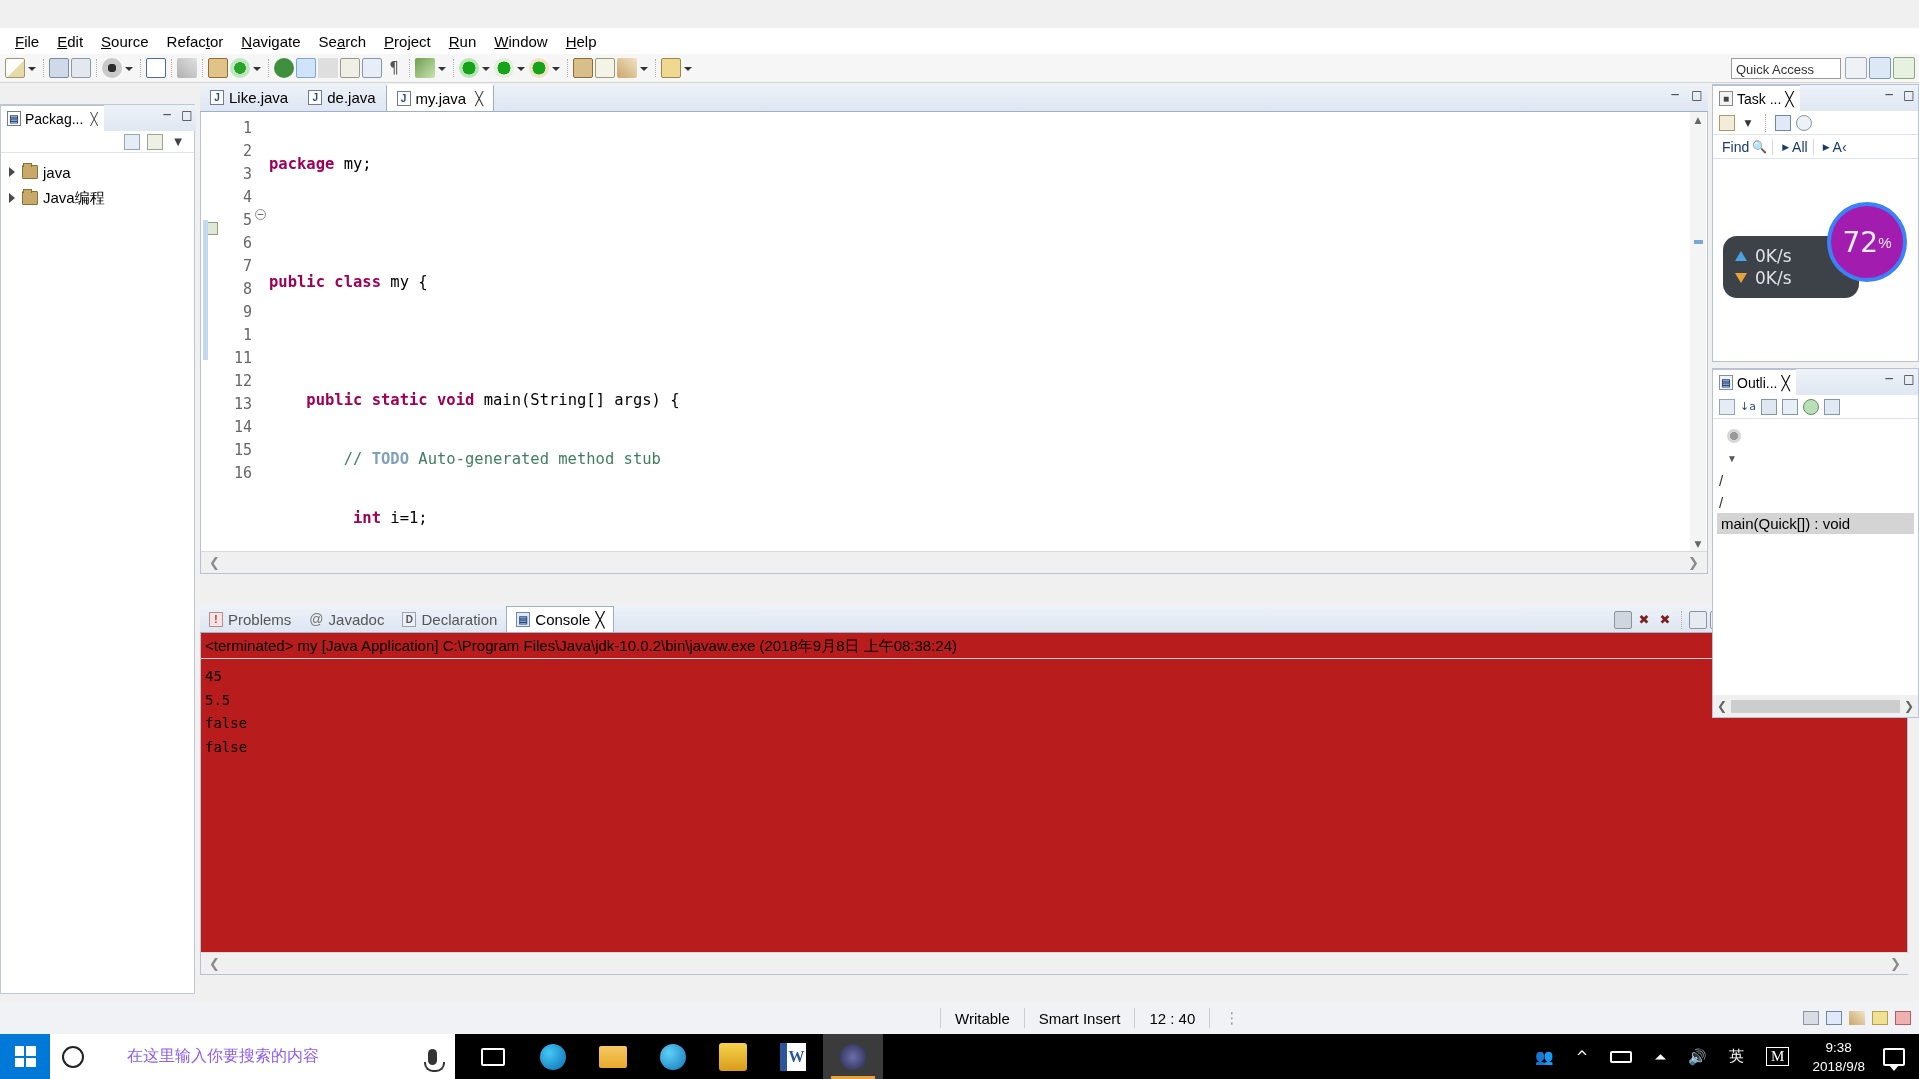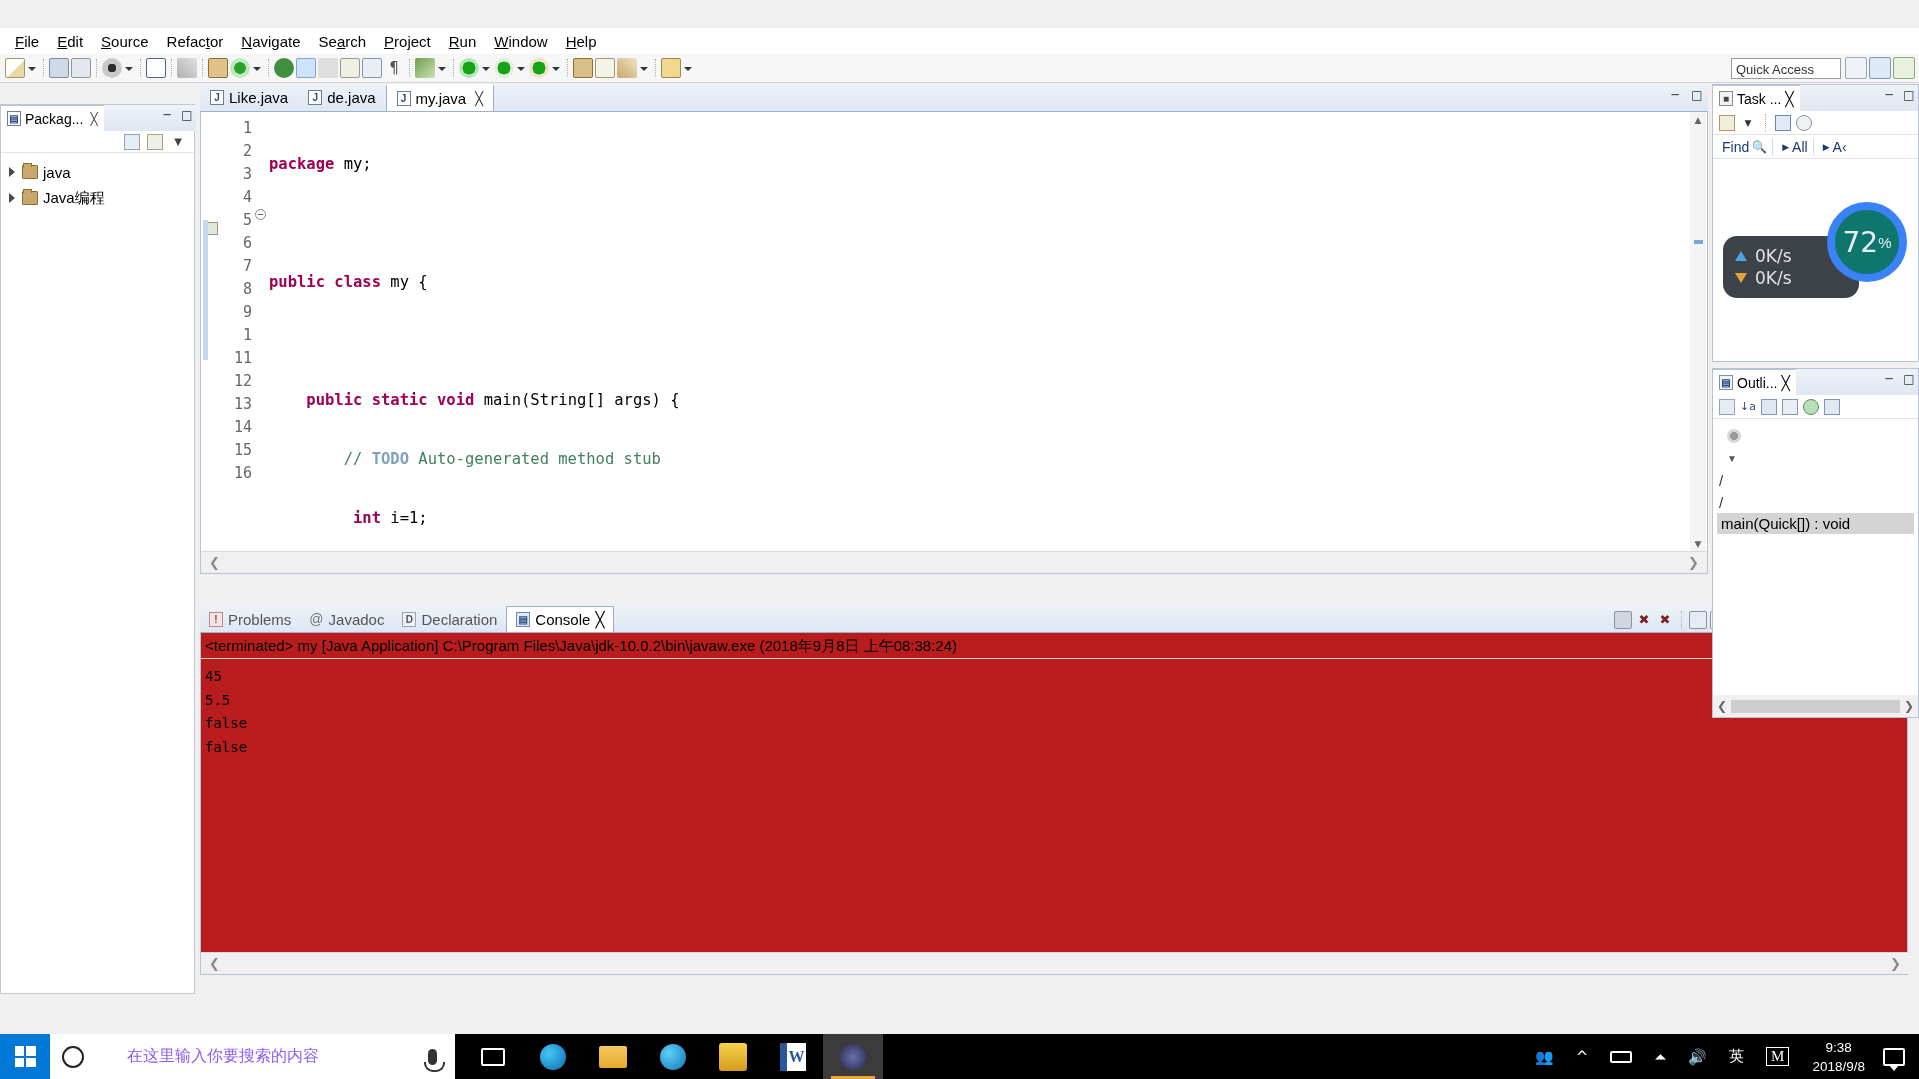--- a/index.html
+++ b/index.html
@@ -296,22 +296,22 @@
   }
   .net-row { display: flex; align-items: center; gap: 8px; }
   .net-up, .net-down {
     width: 0; height: 0; border-left: 6px solid transparent; border-right: 6px solid transparent;
   }
   .net-up { border-bottom: 10px solid #4ba3e3; }
   .net-down { border-top: 10px solid #e8a33d; }
   .net-text { color: #dfe3e6; font-size: 17px; font-family: "DejaVu Sans", sans-serif; }
   .cpu-ring {
     position: absolute; left: 1827px; top: 118px; width: 80px; height: 80px;
-    border-radius: 50%; background: #0f766e; z-index: 41;
-    border: 8px solid #3b82f6;
+    border-radius: 50%; background: #a21caf; z-index: 41;
+    border: 4px solid #3b82f6;
     display: flex; align-items: center; justify-content: center;
   }
   .cpu-val { color: #e9eef2; font-size: 28px; font-family: "DejaVu Sans", sans-serif; }
   .cpu-pct { font-size: 15px; vertical-align: super; }
 
   
   .statusbar {
     position: absolute; left: 0; top: 1002px; width: 1919px; height: 32px;
     background: #f0f2f5; display: flex; align-items: center;
     font-size: 15px; color: #000;
@@ -688,20 +688,34 @@
         <span class="net-down"></span>
         <span class="net-text">0K/s</span>
       </div>
     </div>
     <div class="cpu-ring">
       <span class="cpu-val">72</span>
         <span class="cpu-pct" style="color:#e9eef2;">%</span>
     </div>
   </div>
 
+  <div class="statusbar">
+    <div style="width:940px;"></div>
+    <div class="sb-cell">Writable</div>
+    <div class="sb-cell">Smart Insert</div>
+    <div class="sb-cell">12 : 40</div>
+    <div class="sb-cell" style="color:#999;">⋮</div>
+    <div class="sb-right">
+      <div class="sb-icon" style="background:#d8dde5;border:1px solid #8d94a0;"></div>
+      <div class="sb-icon" style="background:#dfe9f7;border:1px solid #6f87a8;"></div>
+      <div class="sb-icon" style="background:linear-gradient(45deg,#c9a66b,#f0e3c6);"></div>
+      <div class="sb-icon" style="background:#f0e090;border:1px solid #b0a050;"></div>
+      <div class="sb-icon" style="background:#f0b0b0;border:1px solid #b06060;"></div>
+    </div>
+  </div>
 
   <div class="taskbar">
     <div class="start-btn">
       <div class="win-logo">
         <span></span>
           <span></span>
           <span></span>
           <span></span>
       </div>
     </div>

